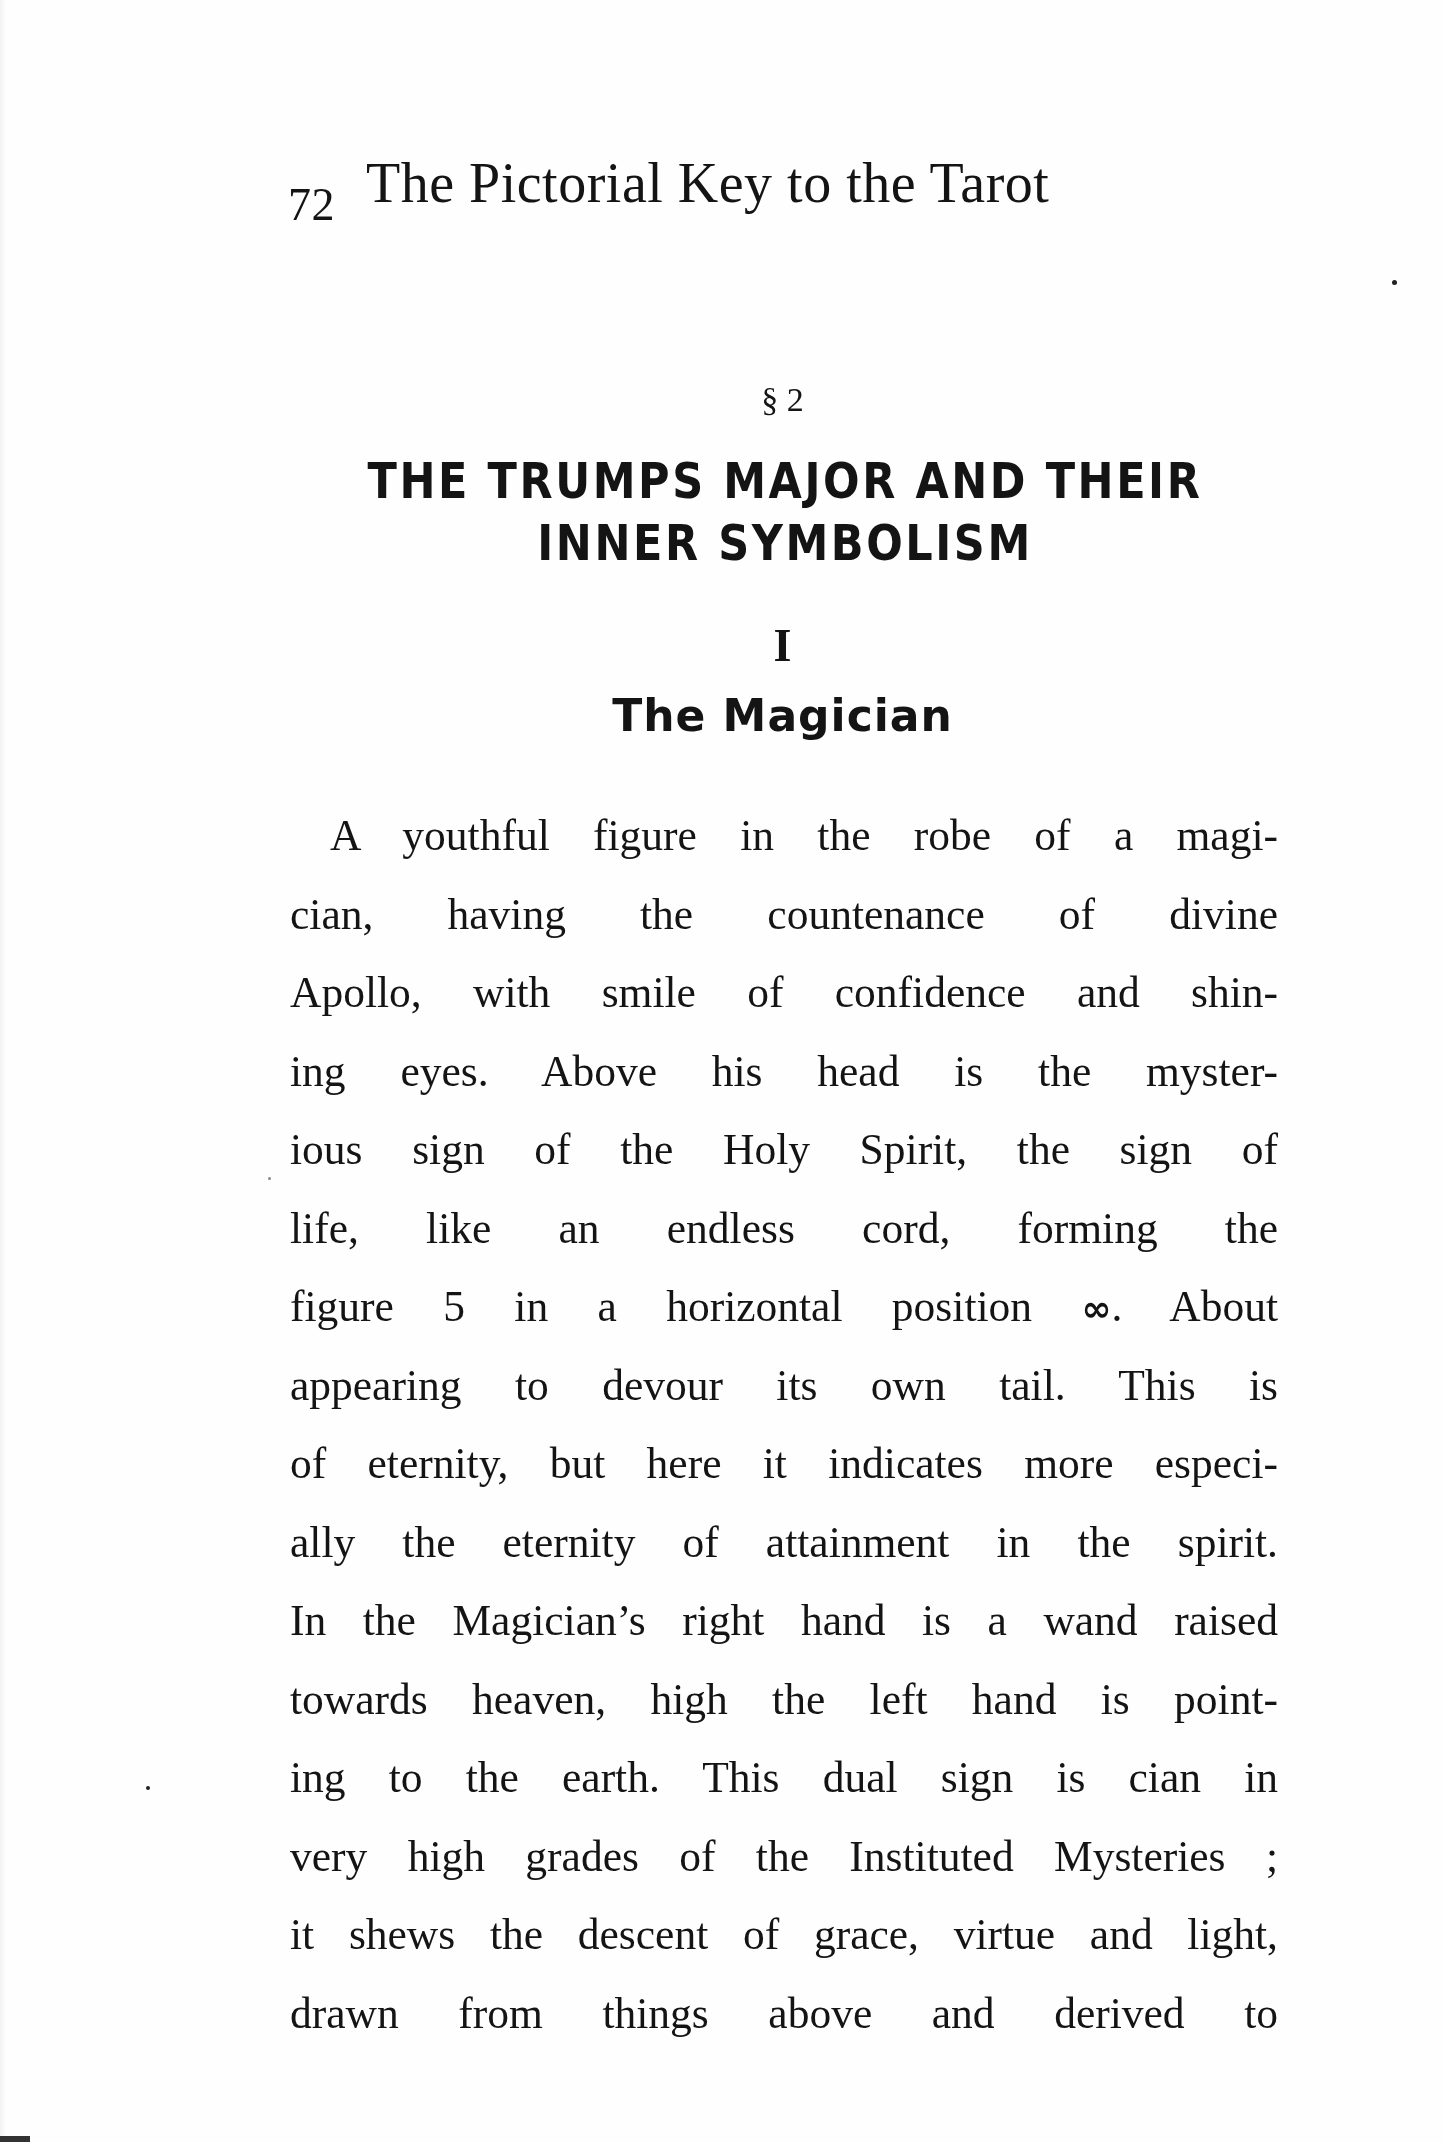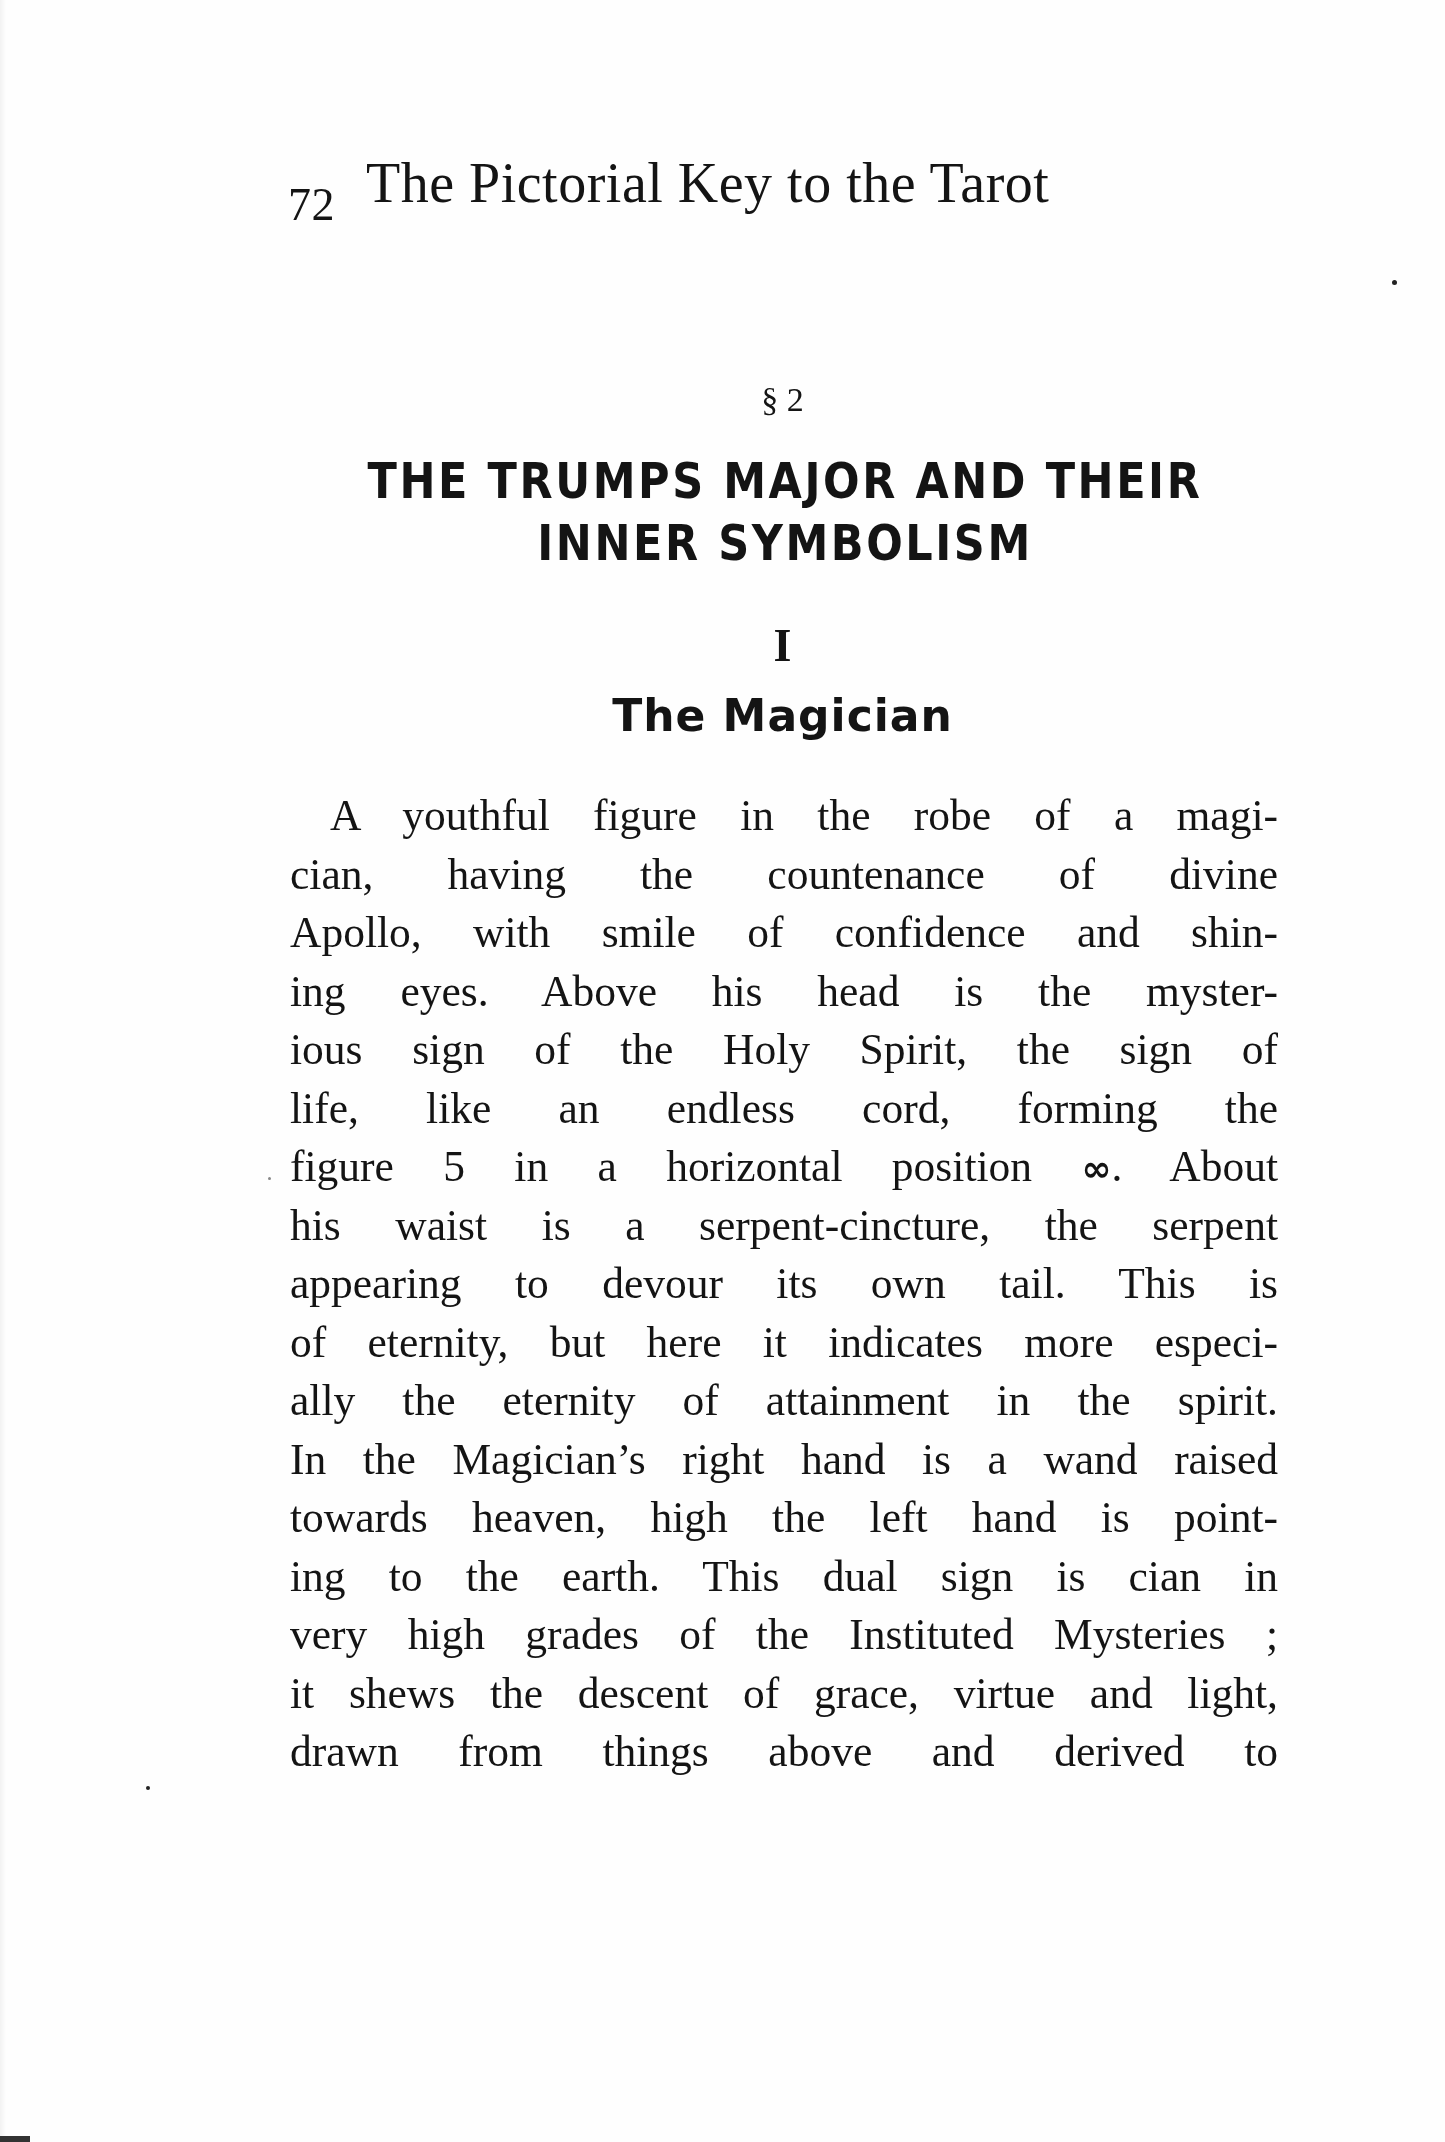--- a/index.html
+++ b/index.html
@@ -93,20 +93,21 @@
     font-size: 43.5px;
     line-height: 58.5px;
   }
   .line {
     display: block;
     height: 58.5px;
     text-align: justify;
     text-align-last: justify;
     white-space: nowrap;
     overflow: visible;
+    margin-top: 20px;
   }
   .line.indent {
     padding-left: 40px;
   }
   .line .inf {
     font-weight: bold;
     font-family: "DejaVu Sans", sans-serif;
     font-size: 36px;
   }
   .speck {
@@ -150,21 +151,20 @@
   <div class="card-title">The Magician</div>
 
   <div class="body-text">
     <span class="line indent">A youthful figure in the robe of a magi-</span>
     <span class="line">cian, having the countenance of divine</span>
     <span class="line">Apollo, with smile of confidence and shin-</span>
     <span class="line">ing eyes. Above his head is the myster-</span>
     <span class="line">ious sign of the Holy Spirit, the sign of</span>
     <span class="line">life, like an endless cord, forming the</span>
     <span class="line"><span>figure 5 in a horizontal position</span> <span class="inf">∞</span><span>. About</span></span>
-    <span class="line">his waist is a serpent-cincture, the serpent</span>
     <span class="line">appearing to devour its own tail. This is</span>
     <span class="line">of eternity, but here it indicates more especi-</span>
     <span class="line">ally the eternity of attainment in the spirit.</span>
     <span class="line">In the Magician’s right hand is a wand raised</span>
     <span class="line">towards heaven, high the left hand is point-</span>
     <span class="line">ing to the earth. This dual sign is cian in</span>
     <span class="line">very high grades of the Instituted Mysteries ;</span>
     <span class="line">it shews the descent of grace, virtue and light,</span>
     <span class="line">drawn from things above and derived to</span>
   </div>

